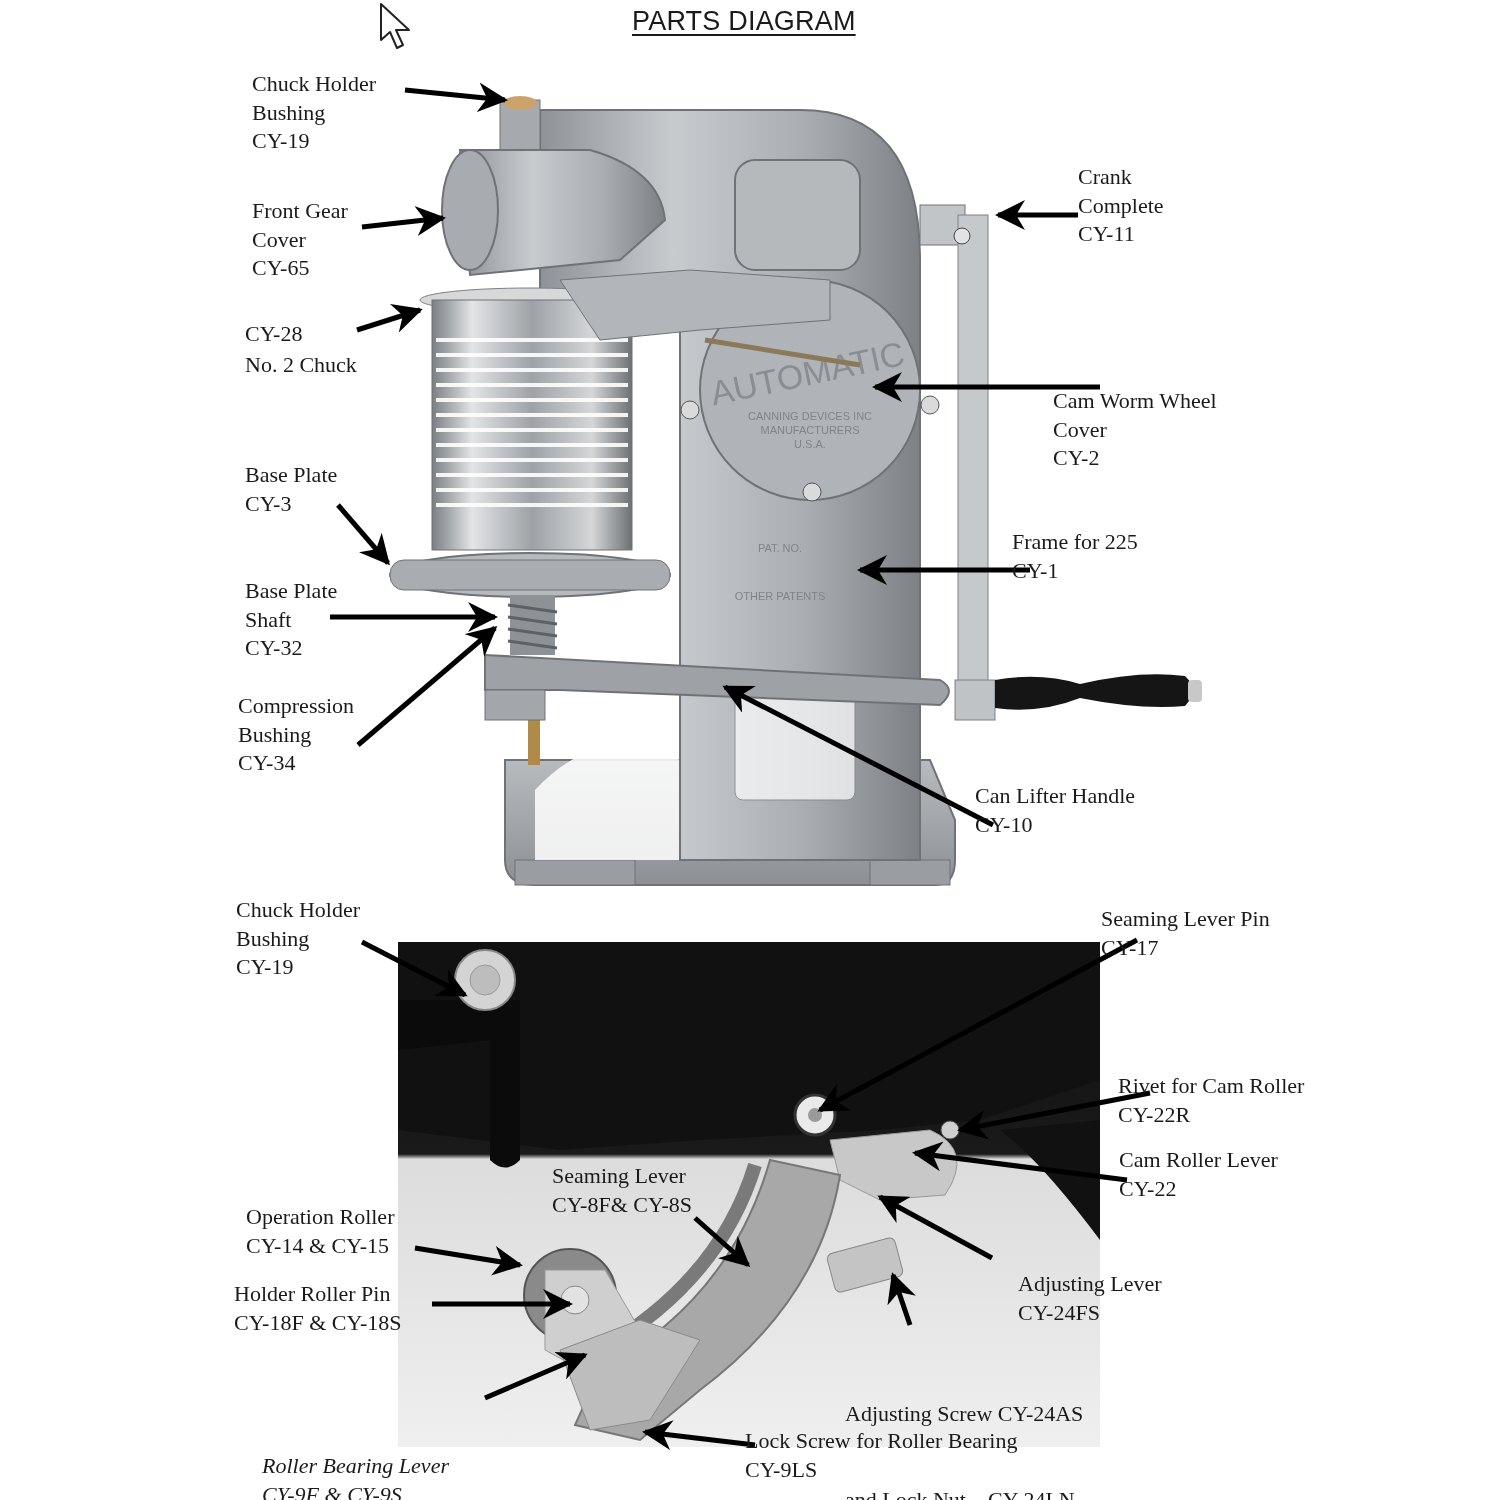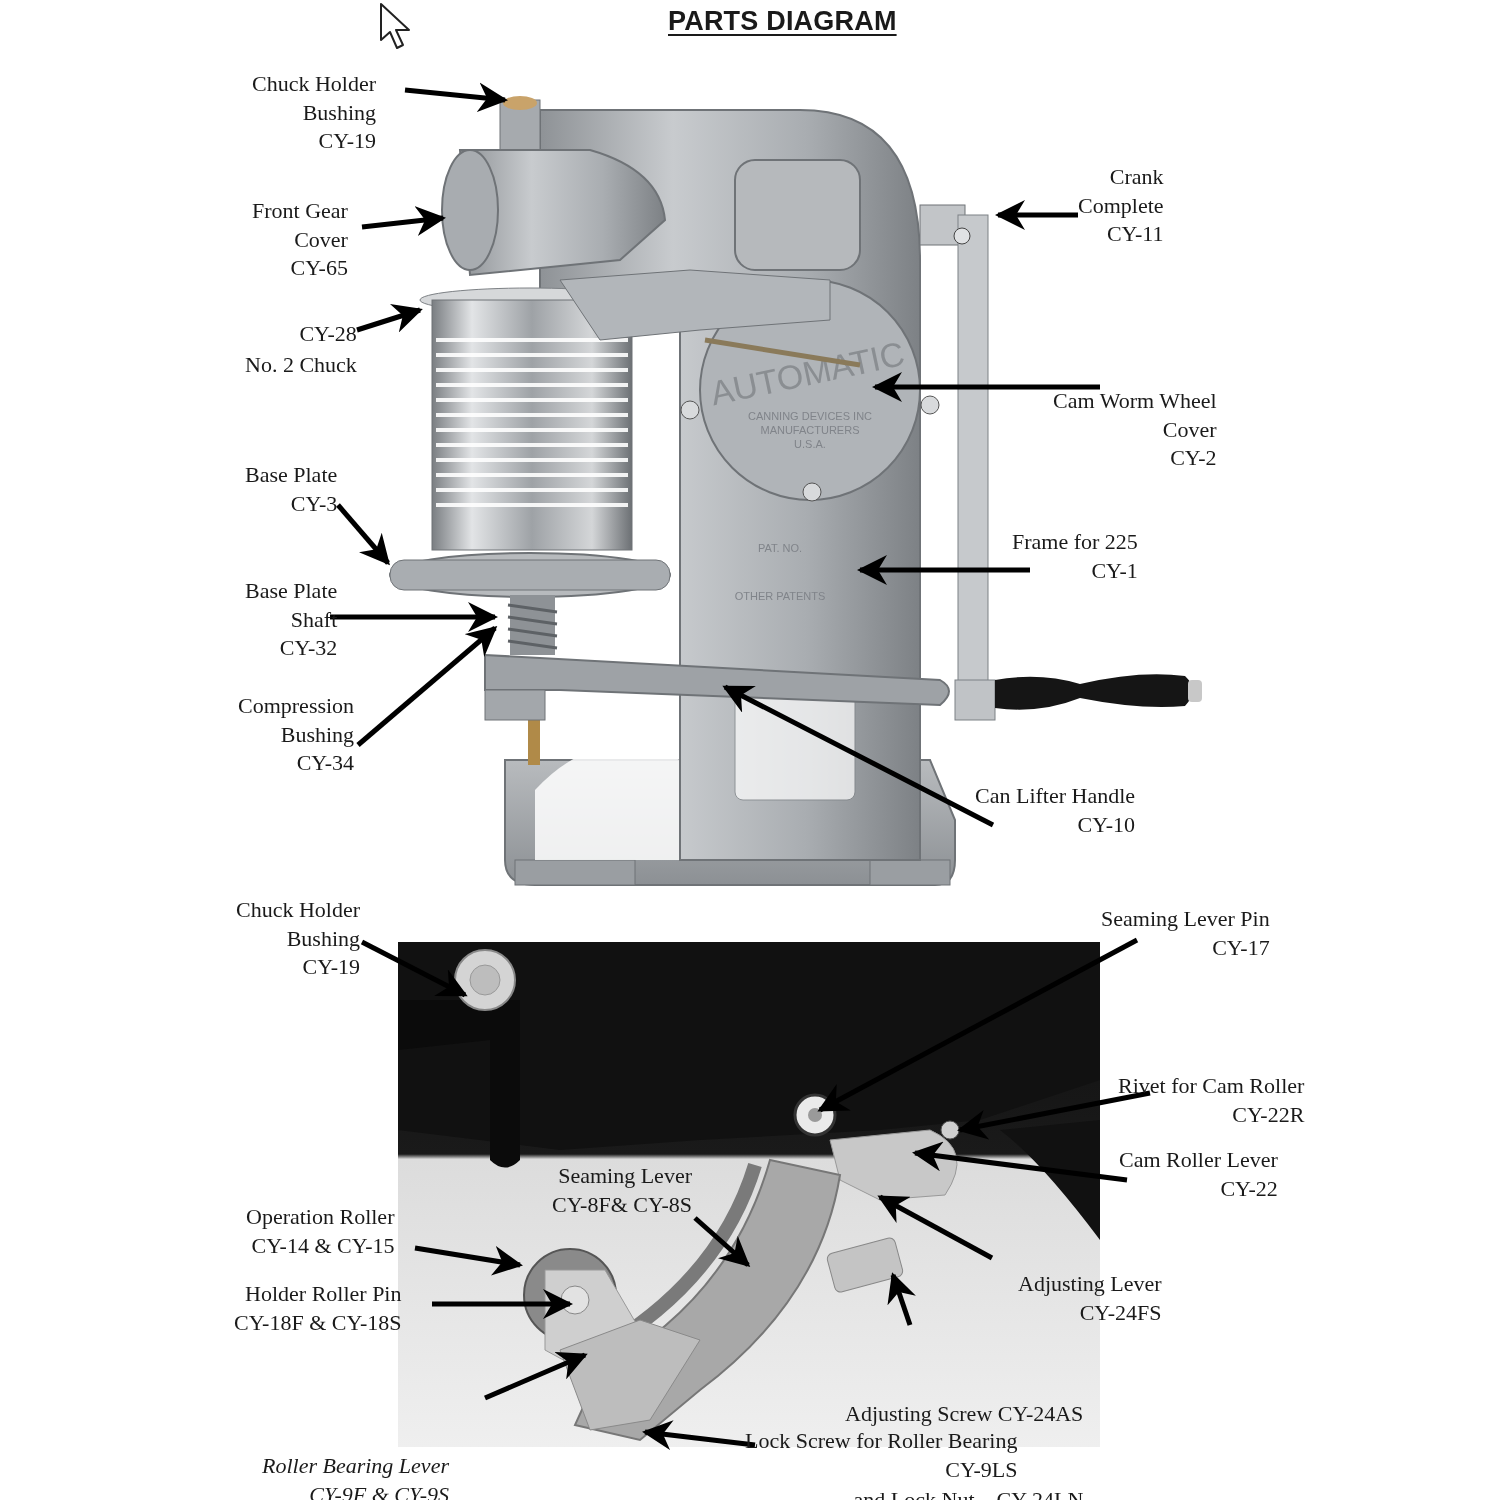--- a/index.html
+++ b/index.html
@@ -1,20 +1,20 @@
 <!DOCTYPE html>
 <html><head>
   <meta charset="utf-8">
   <style>
     html, body { margin: 0; padding: 0; background: #ffffff; }
     body { width: 1500px; height: 1500px; position: relative; overflow: hidden; font-family: "Liberation Serif", serif; color: #1a1a1a; }
-    .title { position: absolute; left: 668px; top: 6px; font-family: "Liberation Sans", sans-serif; font-weight: bold; font-size: 27px; text-decoration: underline; text-underline-offset: 4px; text-decoration-thickness: 2px; letter-spacing: 0.2px; }
+    .title { position: absolute; left: 632px; top: 6px; font-family: "Liberation Sans", sans-serif; font-weight: normal; font-size: 27px; text-decoration: underline; text-underline-offset: 4px; text-decoration-thickness: 2px; letter-spacing: 0.2px; }
     .cursor { position: absolute; left: 378px; top: 2px; }
     .art { position: absolute; left: 0; top: 0; }
-    .lbl { position: absolute; text-align: right; font-size: 22px; line-height: 28.5px; white-space: nowrap; }
+    .lbl { position: absolute; text-align: left; font-size: 22px; line-height: 28.5px; white-space: nowrap; }
     .lbl span { display: block; }
   </style>
 </head>
 <body>
 
 <svg class="cursor" width="40" height="52" viewBox="0 0 40 52">
   <path d="M3 2 L3 38 L12 30 L19 46 L25 43 L18 28 L31 28 Z" fill="#ffffff" stroke="#222" stroke-width="2" stroke-linejoin="round"></path>
 </svg>
 
 <div class="title">PARTS DIAGRAM</div>

